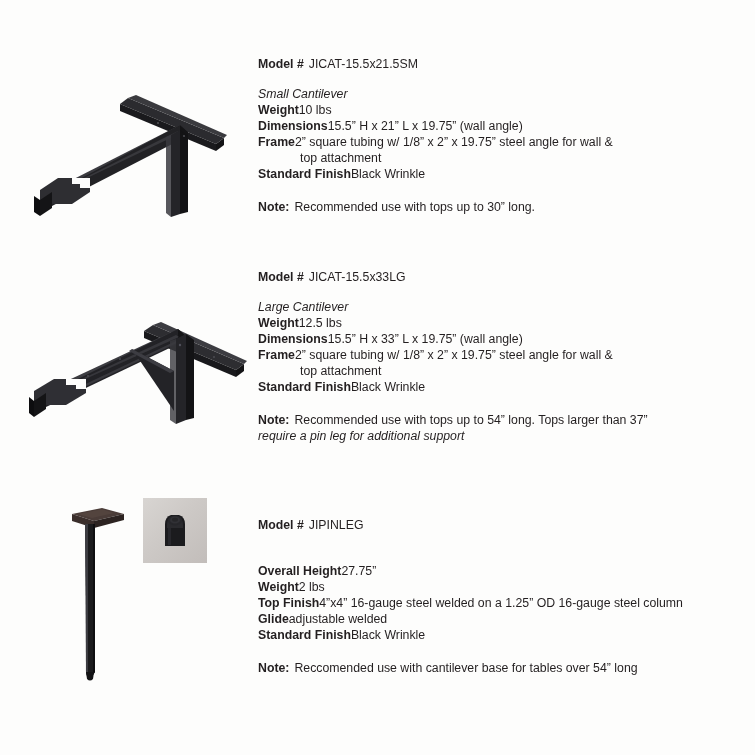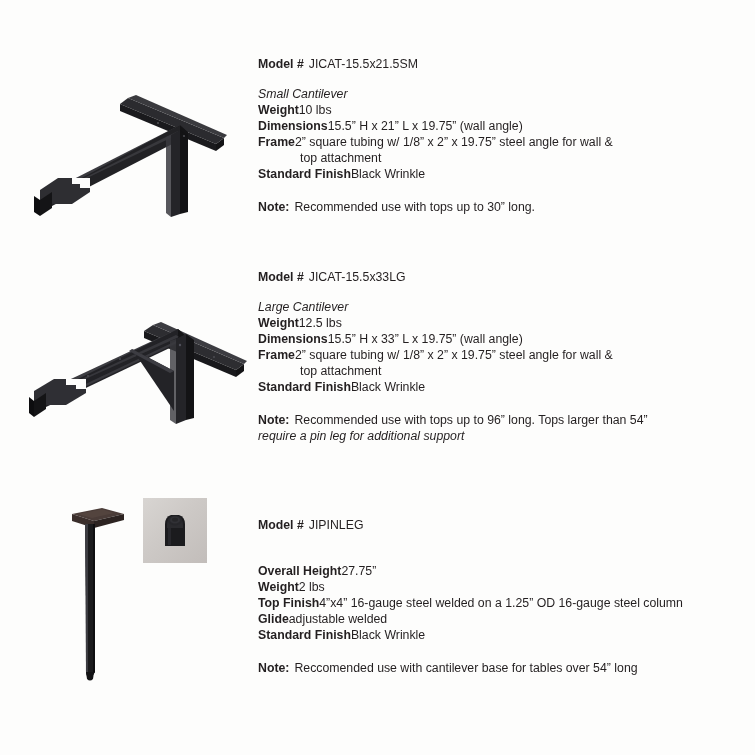--- a/index.html
+++ b/index.html
@@ -234,21 +234,21 @@
       </div>
       <div class="spec-line">
         <span class="lbl">Frame</span><span class="val">2” square tubing w/ 1/8” x 2” x 19.75” steel angle for wall &amp;</span>
       </div>
       <div class="spec-cont">top attachment</div>
       <div class="spec-line">
         <span class="lbl">Standard Finish</span><span class="val">Black Wrinkle</span>
       </div>
       <div class="gap-note"></div>
       <div class="note-block">
-        <span class="lbl">Note:</span><span class="val">Recommended use with tops up to 96” long.  Tops larger than 54”</span>
+        <span class="lbl">Note:</span><span class="val">Recommended use with tops up to 54” long.  Tops larger than 37”</span>
         <span class="val2">require a pin leg for additional support</span>
       </div>
     </div>
   </div>
 
   <div class="product-block" id="block-pinleg">
 
     <div class="glide-inset">
       <svg class="glide-shape" viewBox="0 0 26 36">
         <path d="M3,34 L3,12 Q3,5 9,3 L17,3 Q23,5 23,12 L23,34 Z" fill="#1b1b1e"></path>

